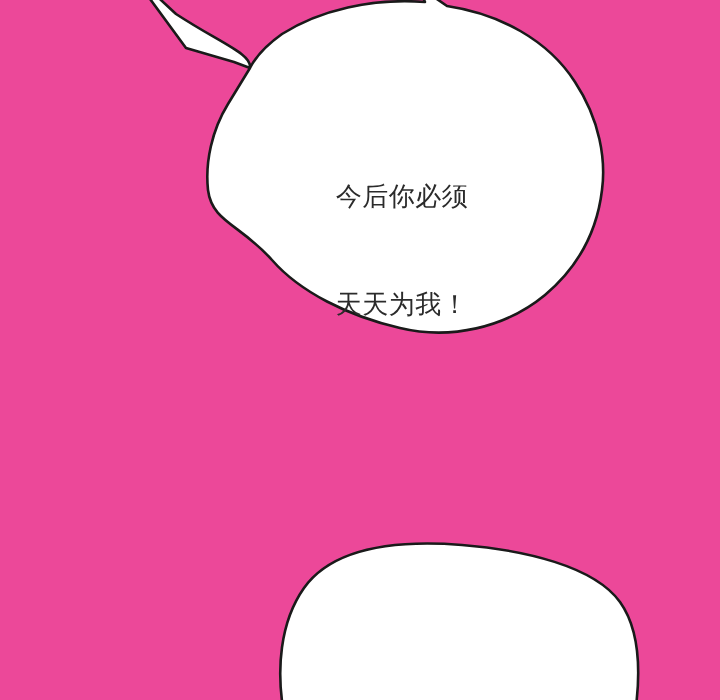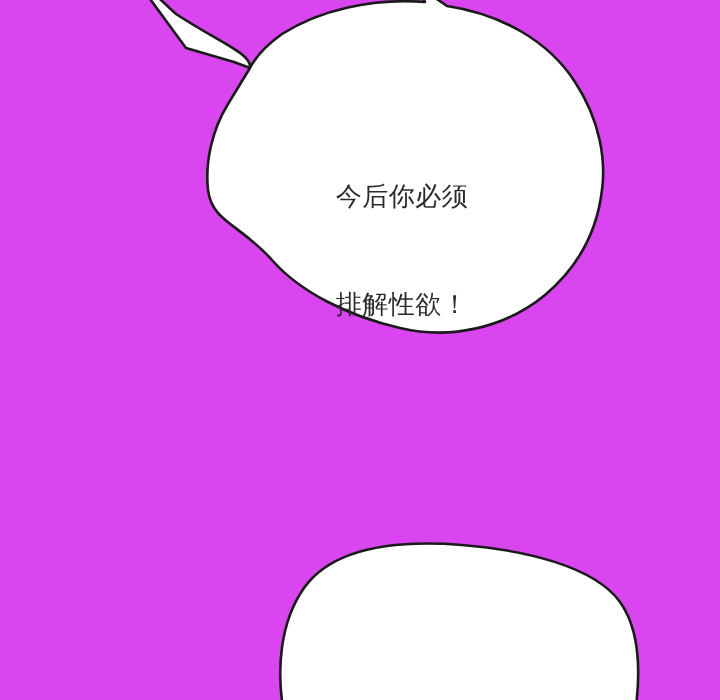--- a/index.html
+++ b/index.html
@@ -48,21 +48,21 @@
     top: 637px;
     width: 340px;
     font-size: 26px;
     line-height: 36px;
   }
   .tline { display: block; }
 </style>
 </head>
 <body>
 
-<div id="panel" style="background: #d946ef;">
+<div id="panel" style="background: #ec4899;">
 
   <svg id="panel-svg" viewBox="0 0 720 700" preserveAspectRatio="none">
 
     <path id="bubble-1-shape" d="M 425 2
              L 418 -14
              L 447 6
              C 500 14 548 40 575 82
              C 600 120 606 160 602 190
              C 597 232 577 268 545 295
              C 505 328 450 340 400 328
@@ -82,21 +82,21 @@
     <path id="bubble-2-shape" d="M 284 714
              C 276 670 280 622 304 588
              C 334 546 398 540 462 545
              C 524 550 594 566 620 602
              C 640 630 641 672 635 714
              Z" fill="#ffffff" stroke="#1a1a1a" stroke-width="2.6" stroke-linejoin="round" stroke-linecap="round"></path>
   </svg>
 
   <div id="bubble-1-text" class="balloon-text" style="color: rgb(43, 43, 43);">
     <span class="tline">今后你必须</span>
-    <span class="tline">排解性欲！</span>
+    <span class="tline">天天为我！</span>
   </div>
 
   <div id="bubble-2-text" class="balloon-text" style="color: rgb(43, 43, 43);">
     
     
   </div>
 
 </div>
 
 </body></html>

